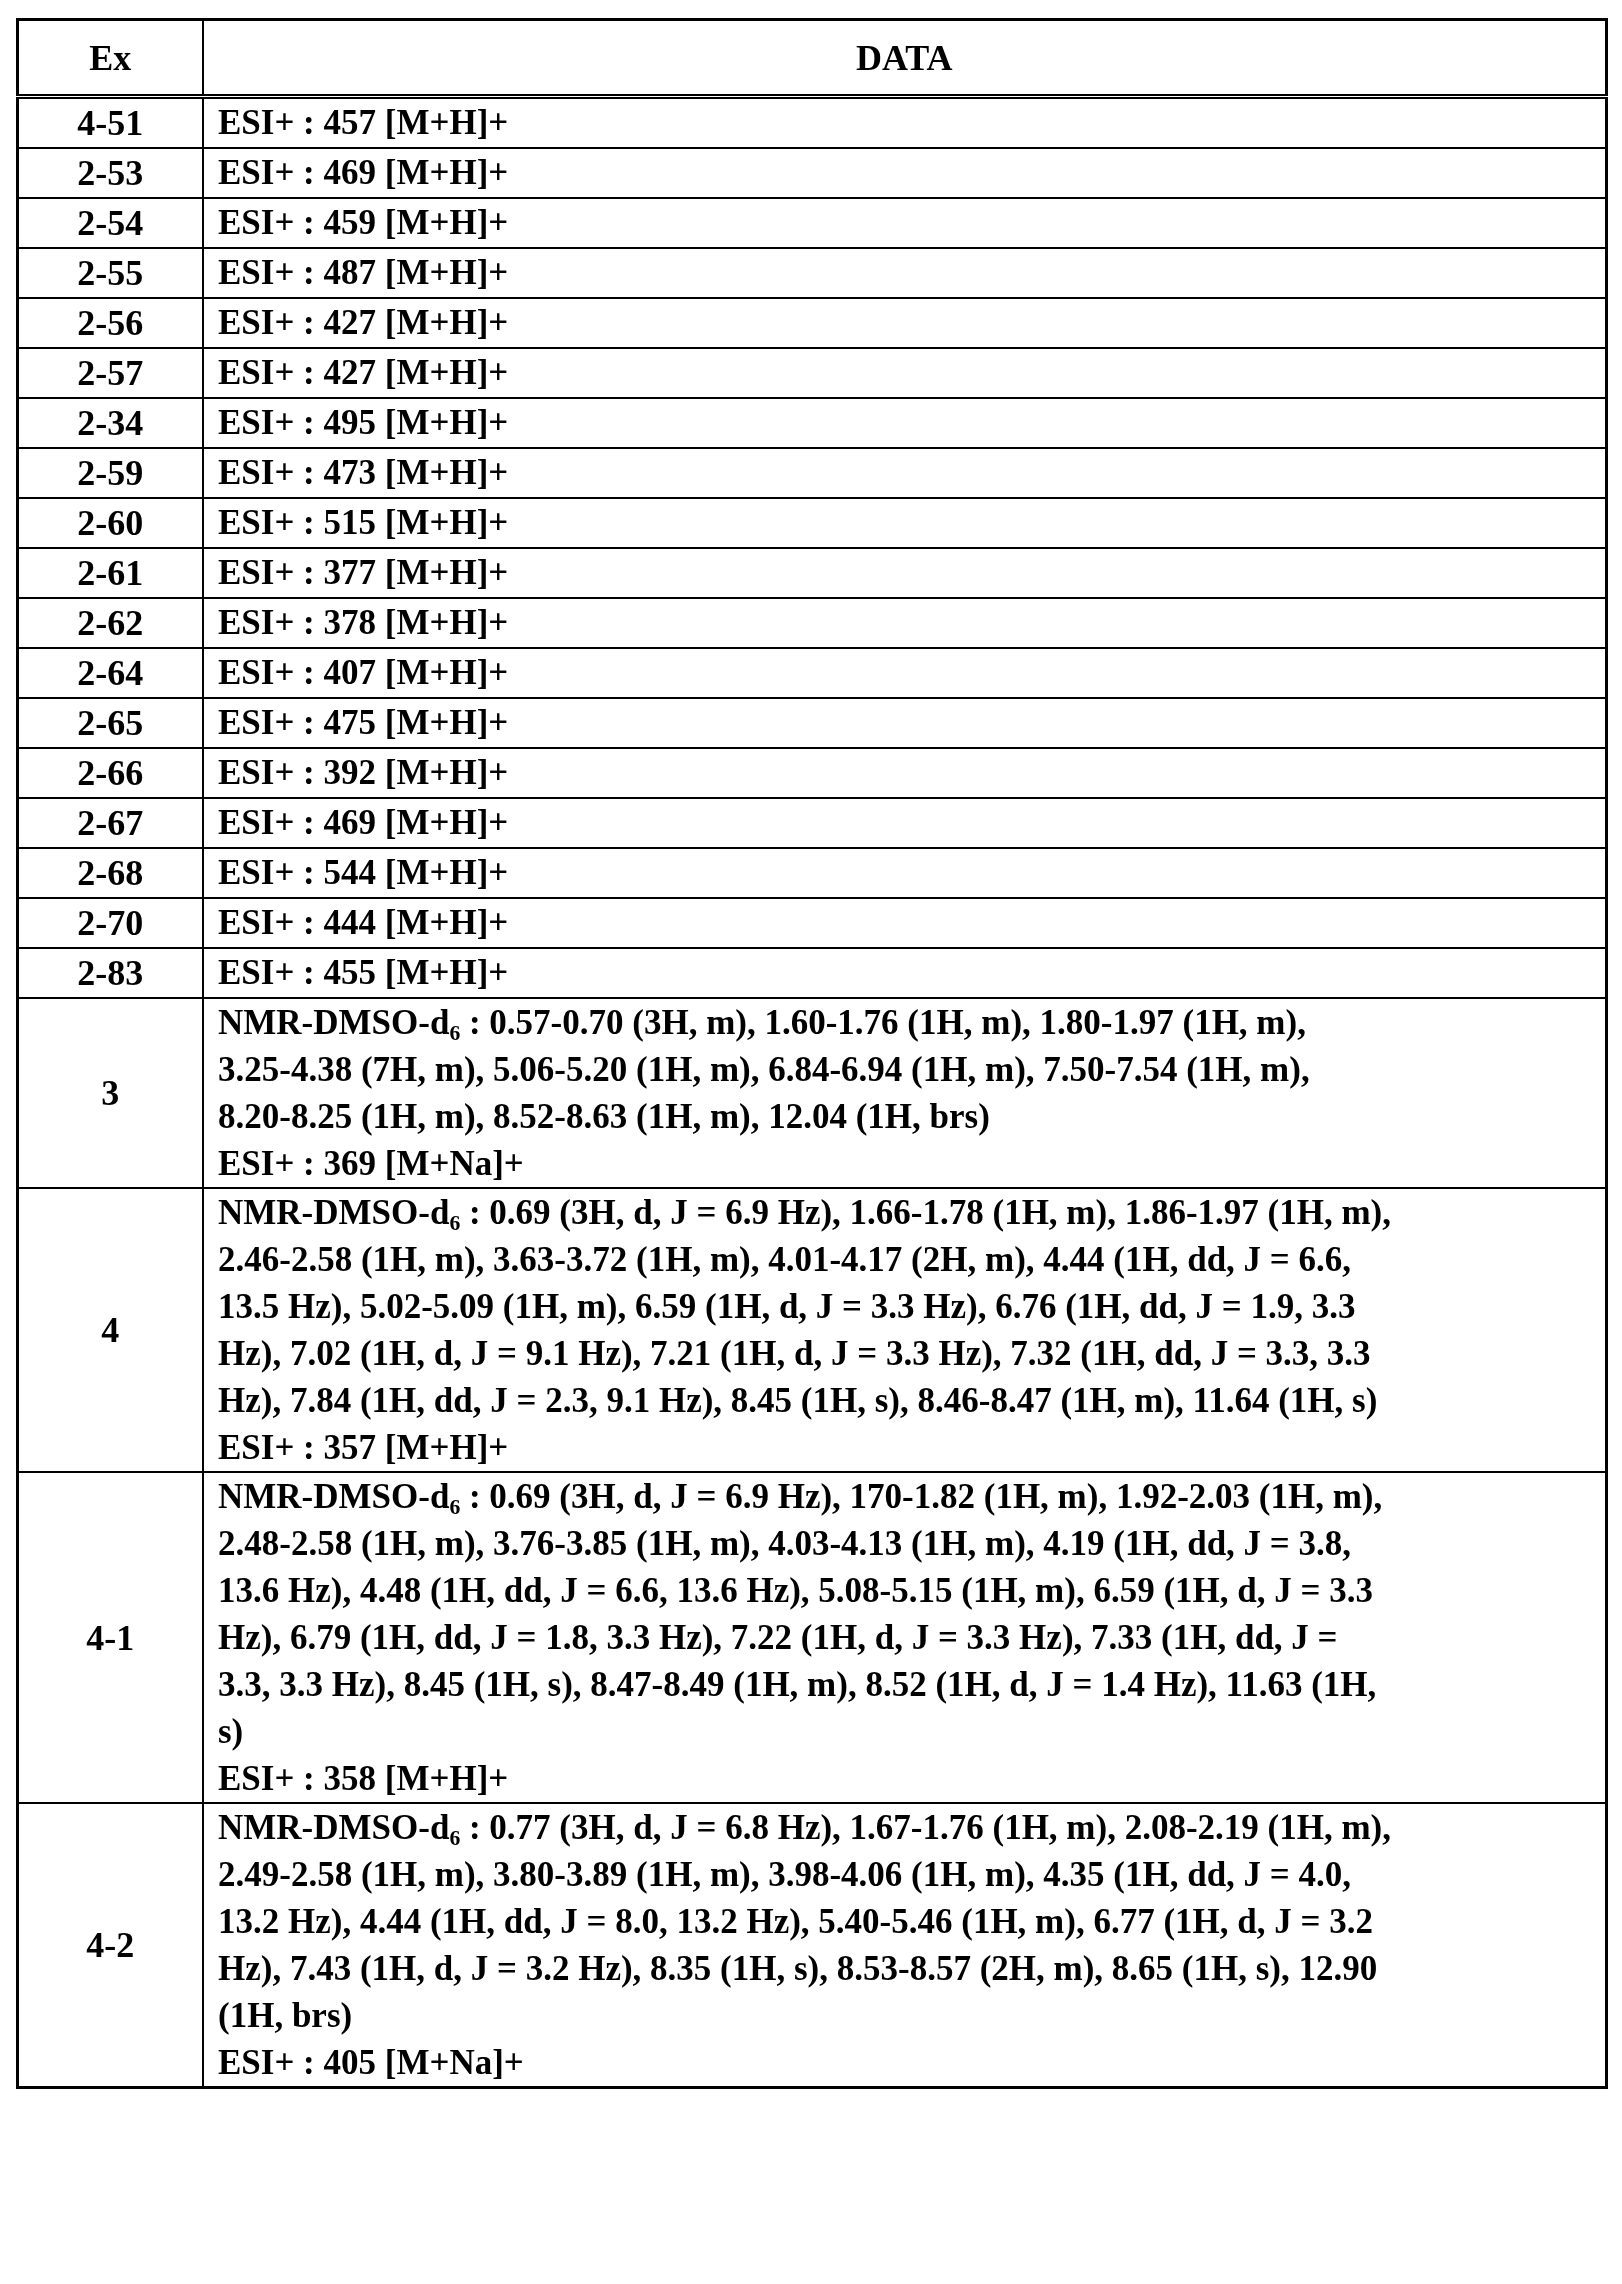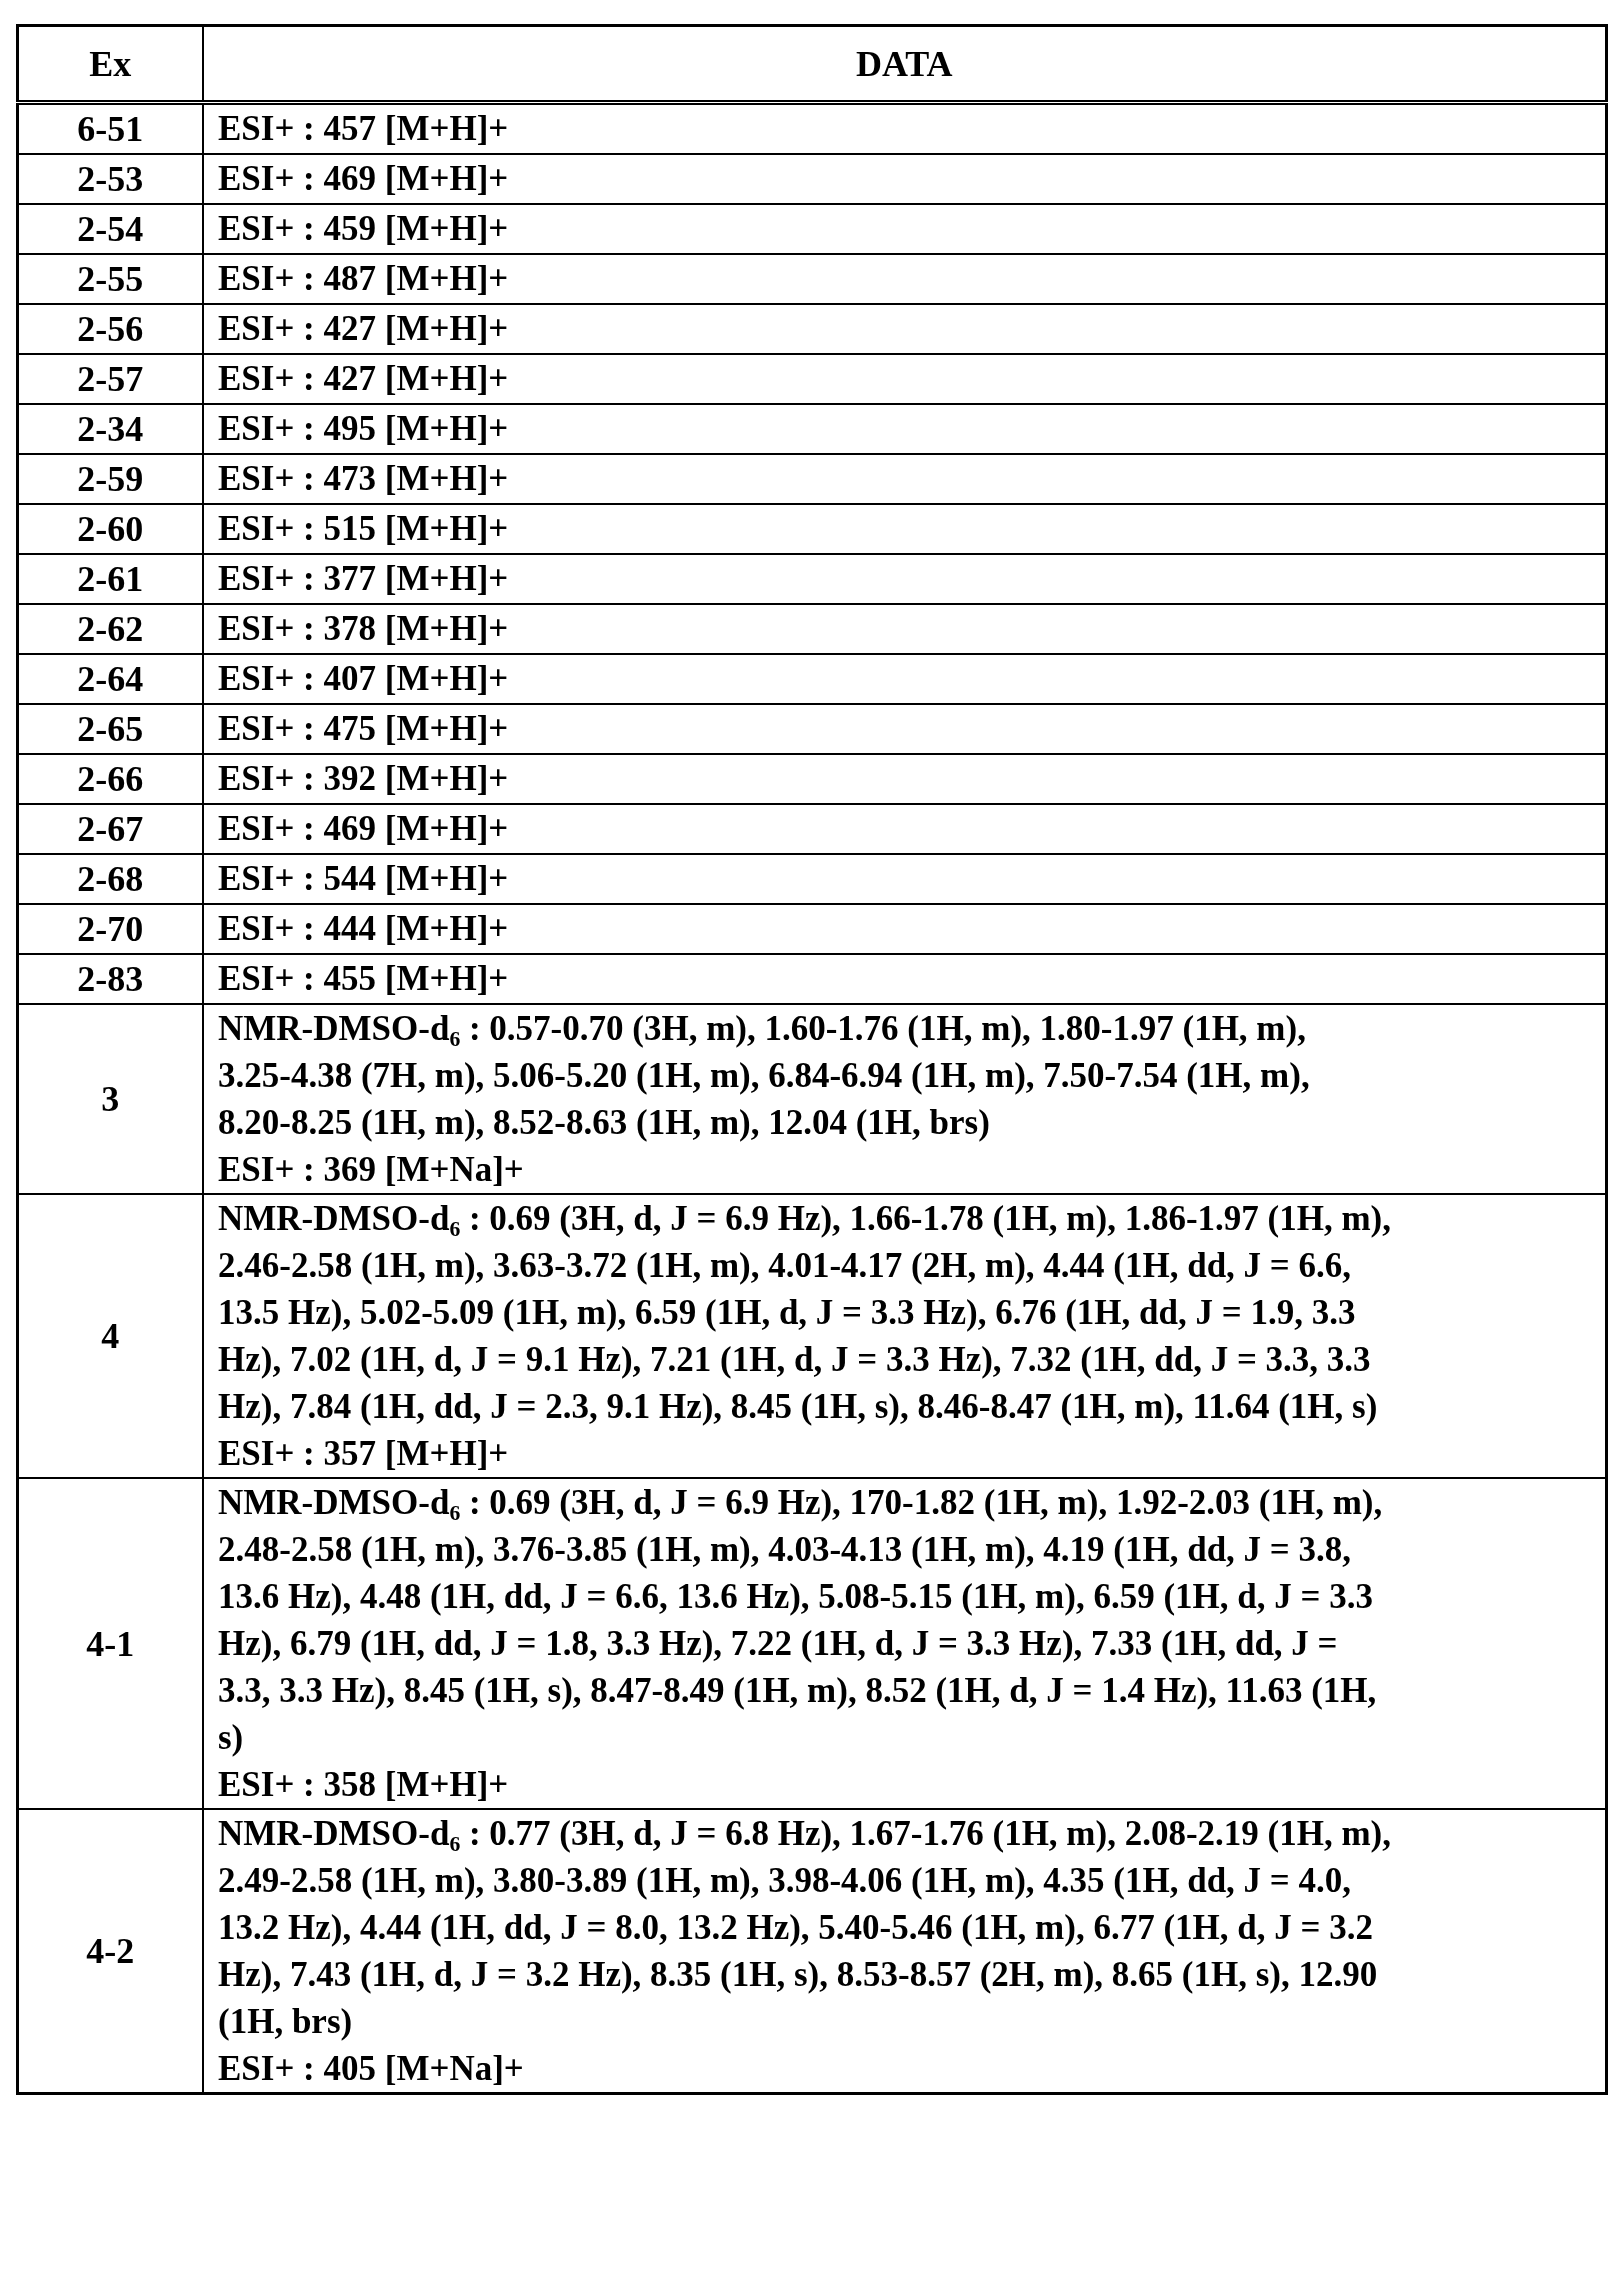--- a/index.html
+++ b/index.html
@@ -12,21 +12,21 @@
     height: 2284px;
     position: relative;
     overflow: hidden;
     font-family: "Liberation Serif", "DejaVu Serif", serif;
     font-weight: bold;
     color: #000000;
   }
   .table-wrap {
     position: absolute;
     left: 16px;
-    top: 24px;
+    top: 18px;
     width: 1589px;
   }
   table {
     border-collapse: collapse;
     width: 1589px;
     table-layout: fixed;
     border: 3.2px solid #000;
   }
   col.c-ex { width: 185px; }
   col.c-data { width: 1404px; }
@@ -73,21 +73,21 @@
     </colgroup>
     <thead>
       <tr>
         <th>Ex</th>
         <th>DATA</th>
       </tr>
     </thead>
     <tbody id="tbody">
 
       <tr class="simple">
-          <td class="ex">6-51</td>
+          <td class="ex">4-51</td>
           <td class="data">ESI+ : 457 [M+H]+</td>
         </tr>
       <tr class="simple">
           <td class="ex">2-53</td>
           <td class="data">ESI+ : 469 [M+H]+</td>
         </tr>
       <tr class="simple">
           <td class="ex">2-54</td>
           <td class="data">ESI+ : 459 [M+H]+</td>
         </tr>

